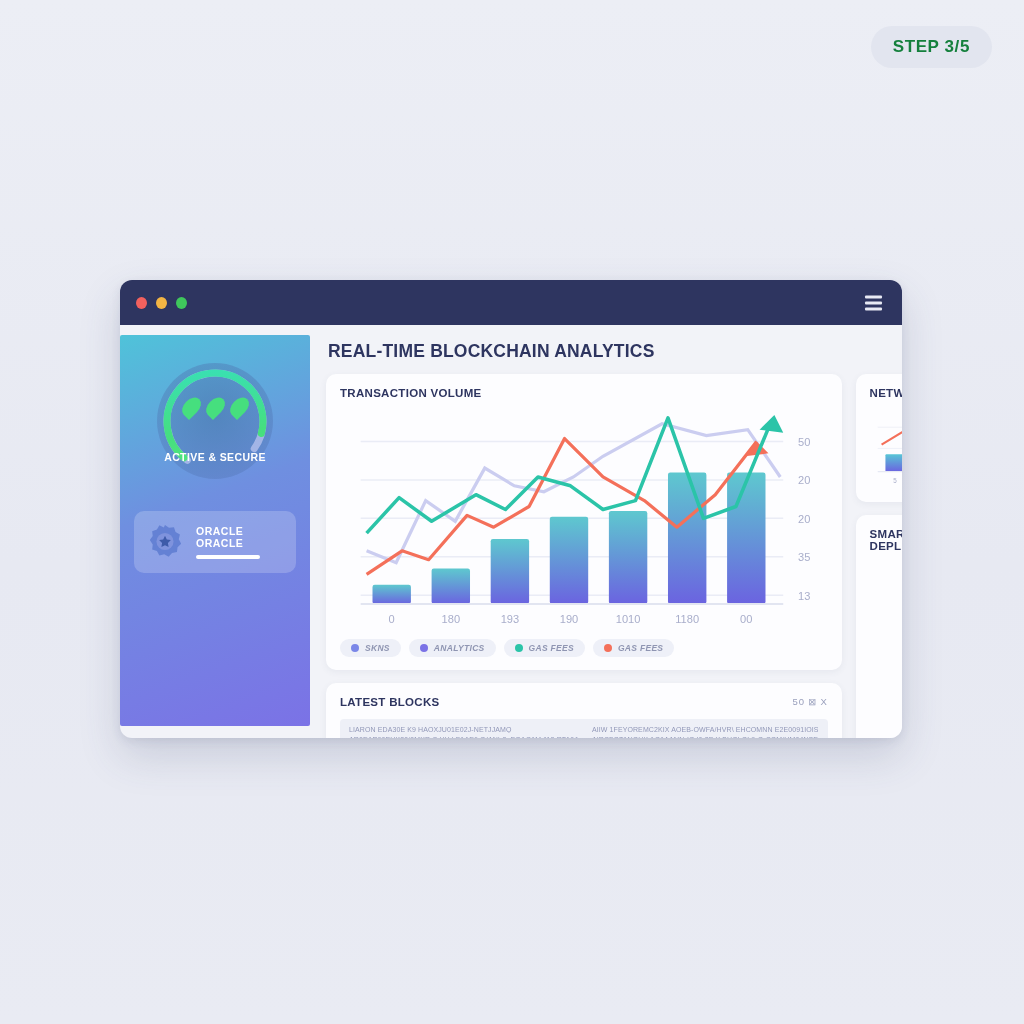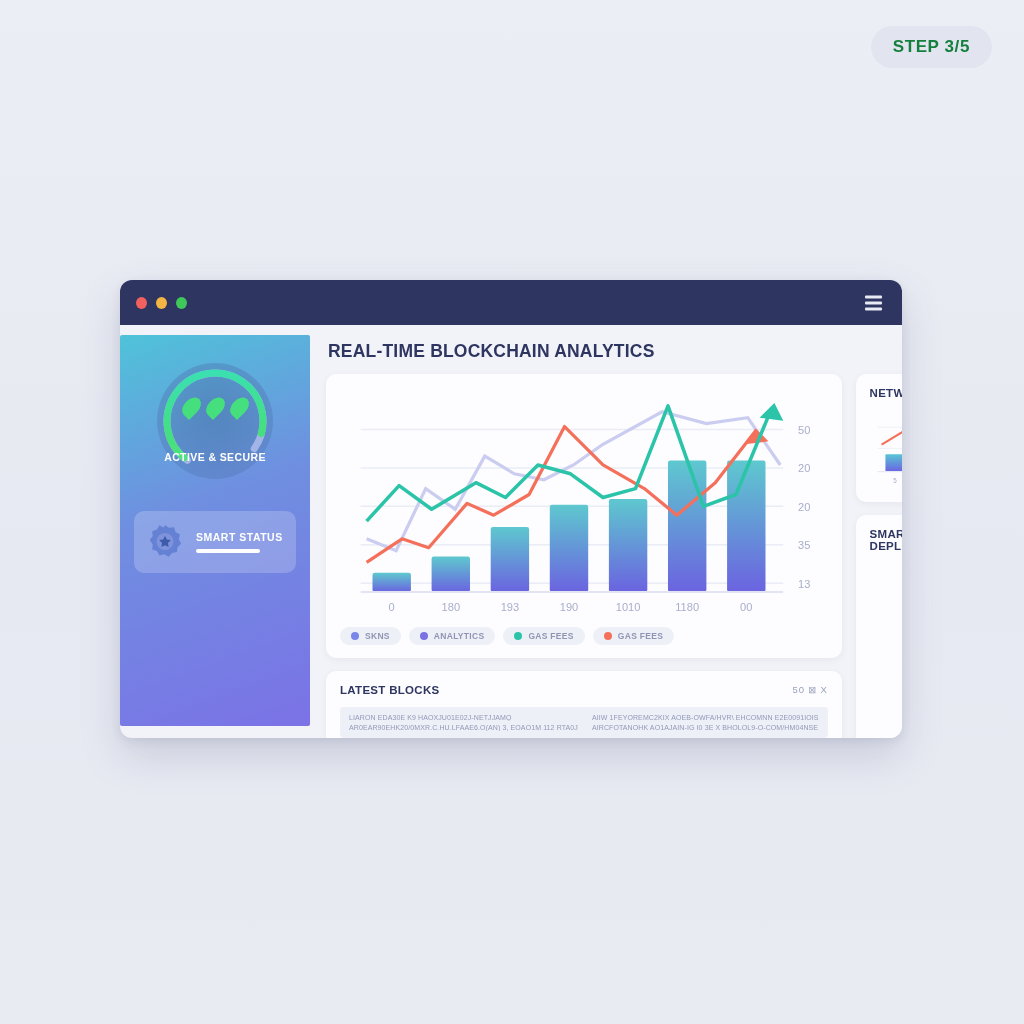--- a/index.html
+++ b/index.html
@@ -89,21 +89,21 @@
     background: #fdfdff; border-radius: 10px;
     box-shadow: 0 2px 7px rgba(70,80,120,.07);
     padding: 13px 14px;
   }
   .card-title { color: #2e3560; font-size: 11.5px; font-weight: bold; letter-spacing: .3px; }
 
   
   .chart-card { flex: 0 0 243px; display: flex; flex-direction: column; }
   .chart-area { position: relative; flex: 1; margin-top: 10px; }
   .chart-area svg { display: block; width: 100%; height: 100%; }
-  .legend { display: flex; gap: 8px; margin-top: 8px; }
+  .legend { display: flex; gap: 8px; margin-top: 8px; font-style: italic; }
   .legend-pill {
     display: flex; align-items: center; gap: 6px;
     background: #eef0f8; border-radius: 11px; padding: 4px 11px;
   }
   .legend-dot { width: 8px; height: 8px; border-radius: 50%; }
   .legend-label { font-size: 8.5px; font-weight: bold; color: #8f95b2; letter-spacing: .3px; }
 
   
   .blocks-card { flex: 1; }
   .blocks-head { display: flex; justify-content: space-between; align-items: center; }
@@ -168,34 +168,35 @@
           </div>
         </div>
 
         <div class="oracle-card">
           <svg class="badge-icon" viewBox="0 0 40 40">
             <path d="M20 2 l4.2 3.1 5.2-.6 1.7 5 4.6 2.6-1.2 5.1 2.5 4.6-3.8 3.6-.6 5.2-5.2 1.1-3.6 3.8-4.6-2.5-5.1 1.2-2.6-4.6-5-1.7.6-5.2L4 18l3.1-4.2-.6-5.2 5-1.7L14.1 2.3 18.7 4.8z" fill="#5d7bd0" opacity="0.85"></path>
             <circle cx="20" cy="19.5" r="9" fill="#7f93dd"></circle>
             <path d="M20 13.5 l1.9 3.9 4.3.6-3.1 3 .7 4.3-3.8-2-3.8 2 .7-4.3-3.1-3 4.3-.6z" fill="#3e5ba9"></path>
           </svg>
           <div class="oracle-text">
-            <div class="oracle-title">SMART STATUS</div>
+            <div class="oracle-title">ORACLE ORACLE</div>
             <div class="oracle-bar"></div>
           </div>
         </div>
       </div>
 
       <div class="main">
         <div class="page-title">REAL-TIME BLOCKCHAIN ANALYTICS</div>
 
         <div class="cols">
 
           <div class="col-left">
 
             <div class="card chart-card">
+              <div class="card-title">TRANSACTION VOLUME</div>
               <div class="chart-area">
                 <svg viewBox="0 0 330 150" preserveAspectRatio="none">
                   <defs>
                     <linearGradient id="barGrad" x1="0" y1="0" x2="0" y2="1">
                       <stop offset="0%" stop-color="#5ec8cf"></stop>
                       <stop offset="100%" stop-color="#6b63e0"></stop>
                     </linearGradient>
                   </defs>
                   <g stroke="#eaecf6" stroke-width="1">
                     <line x1="14" y1="22" x2="300" y2="22"></line>

